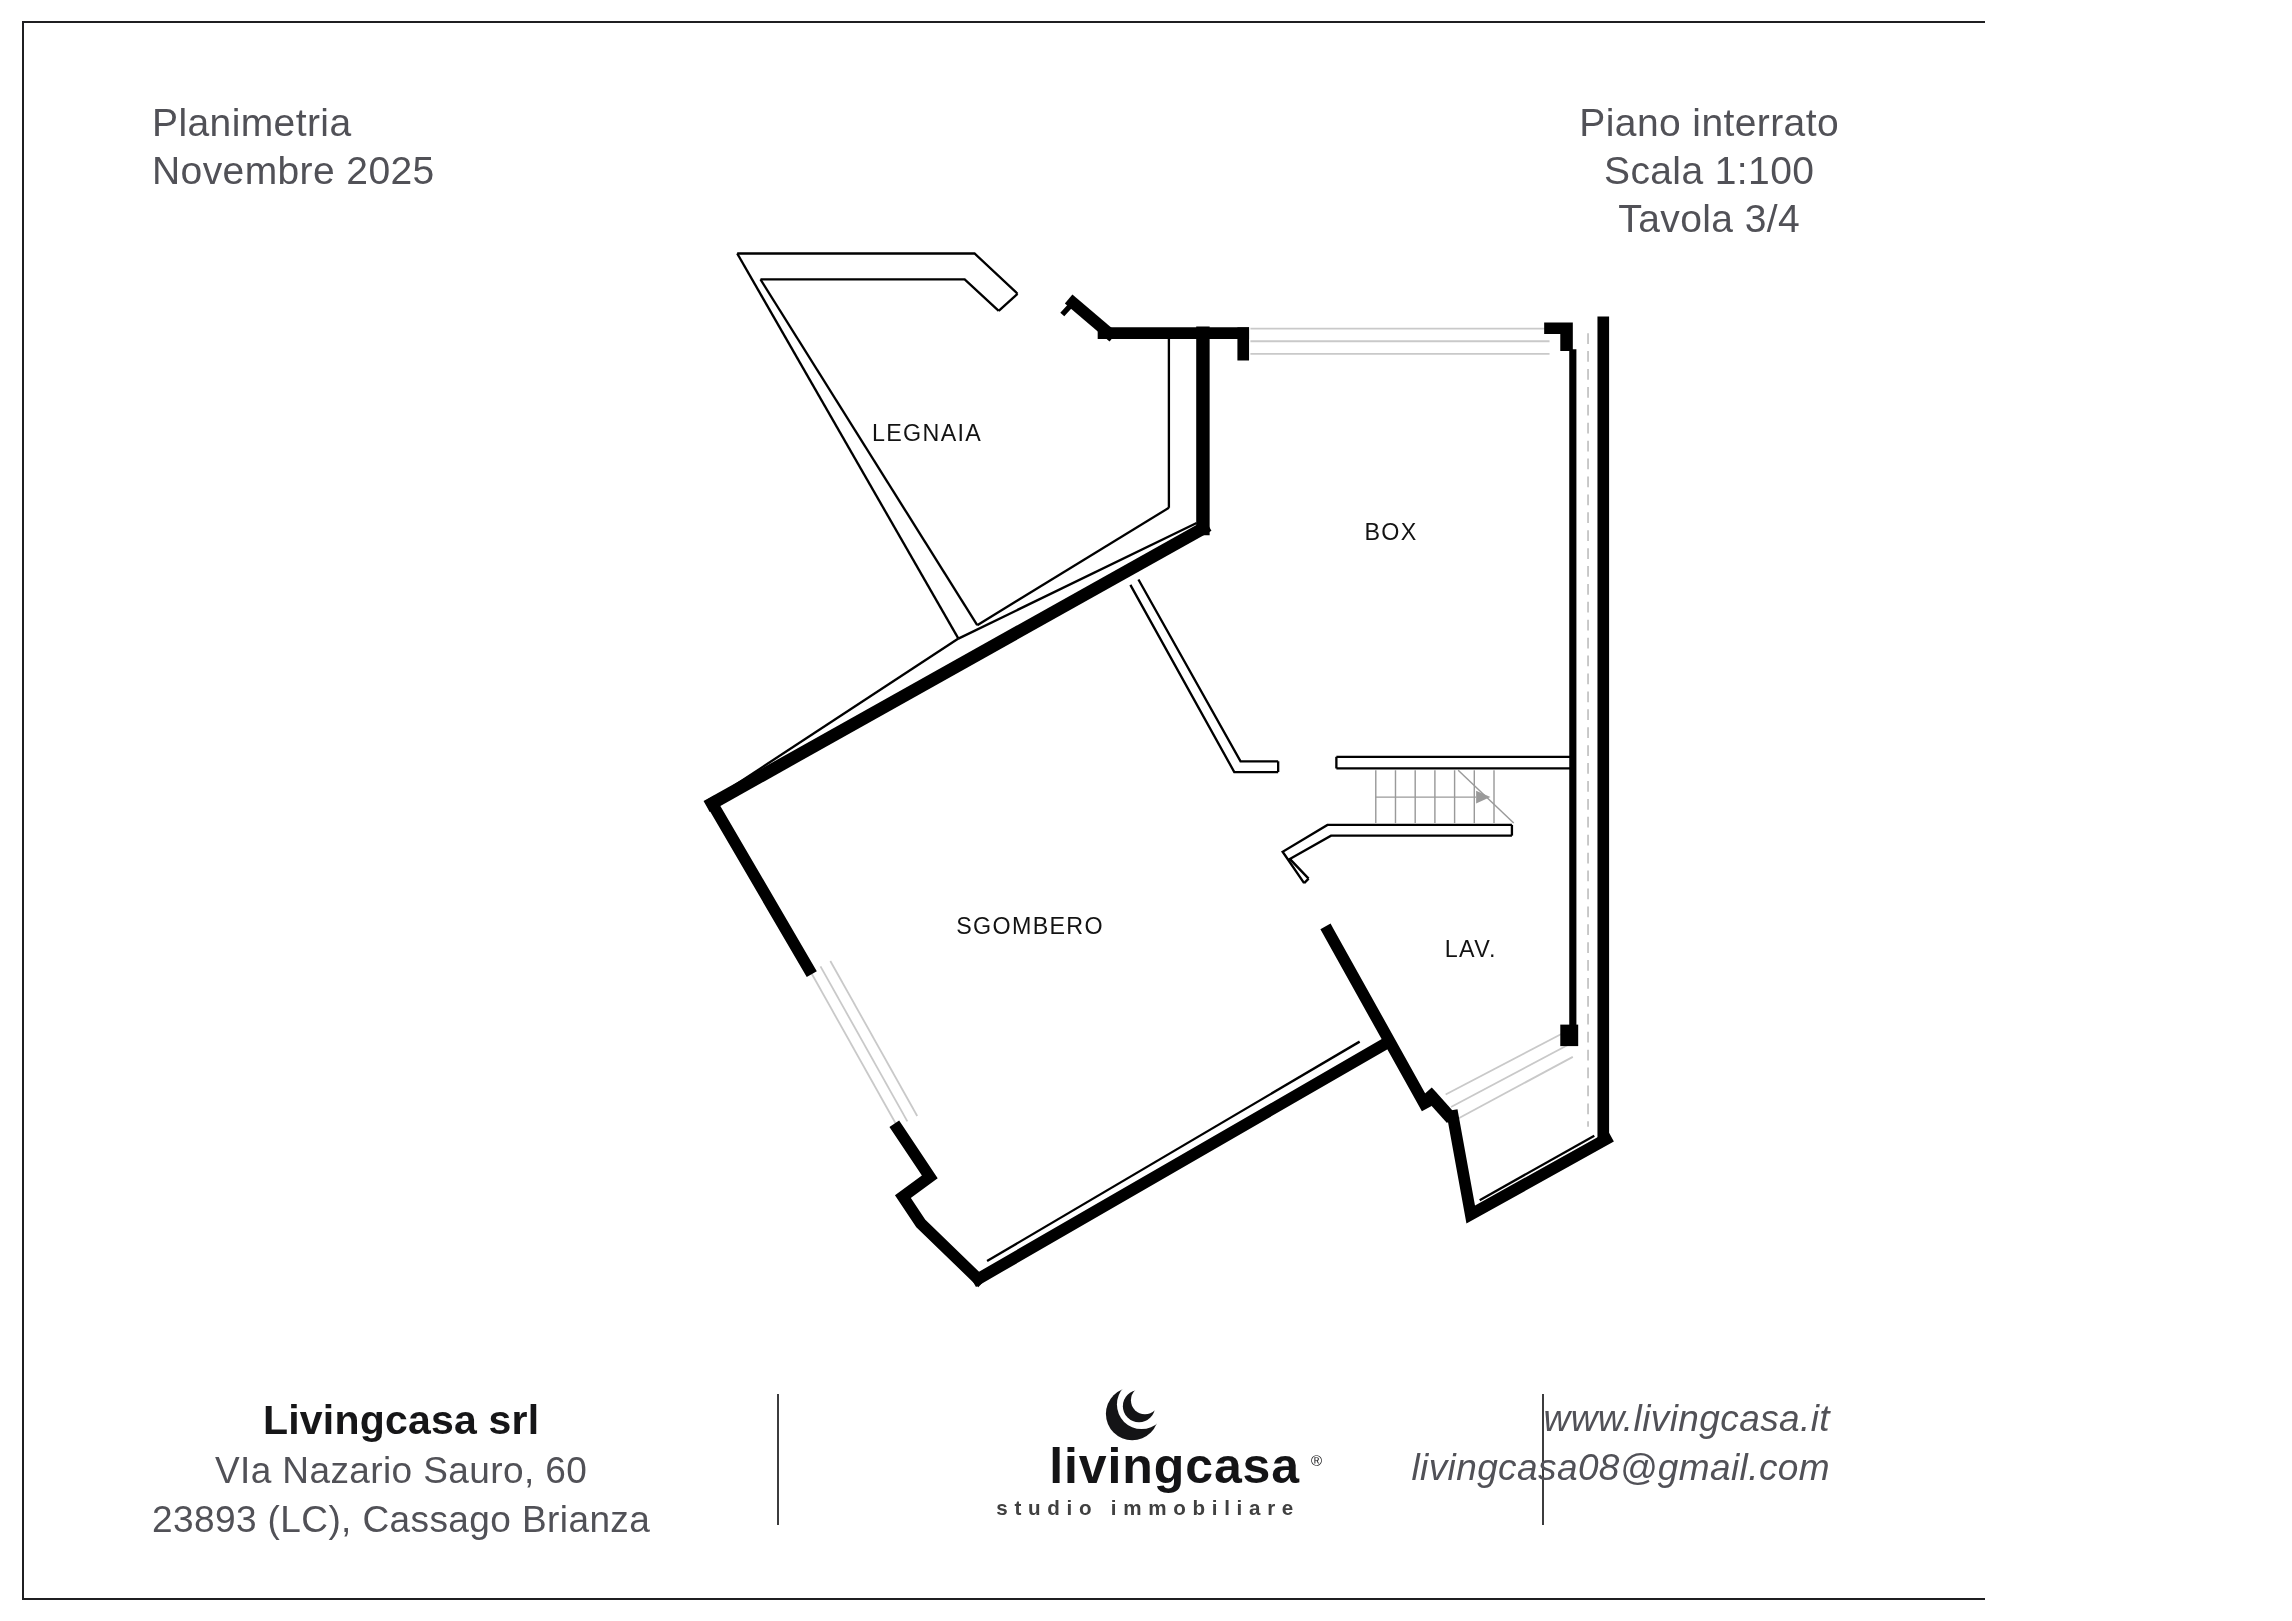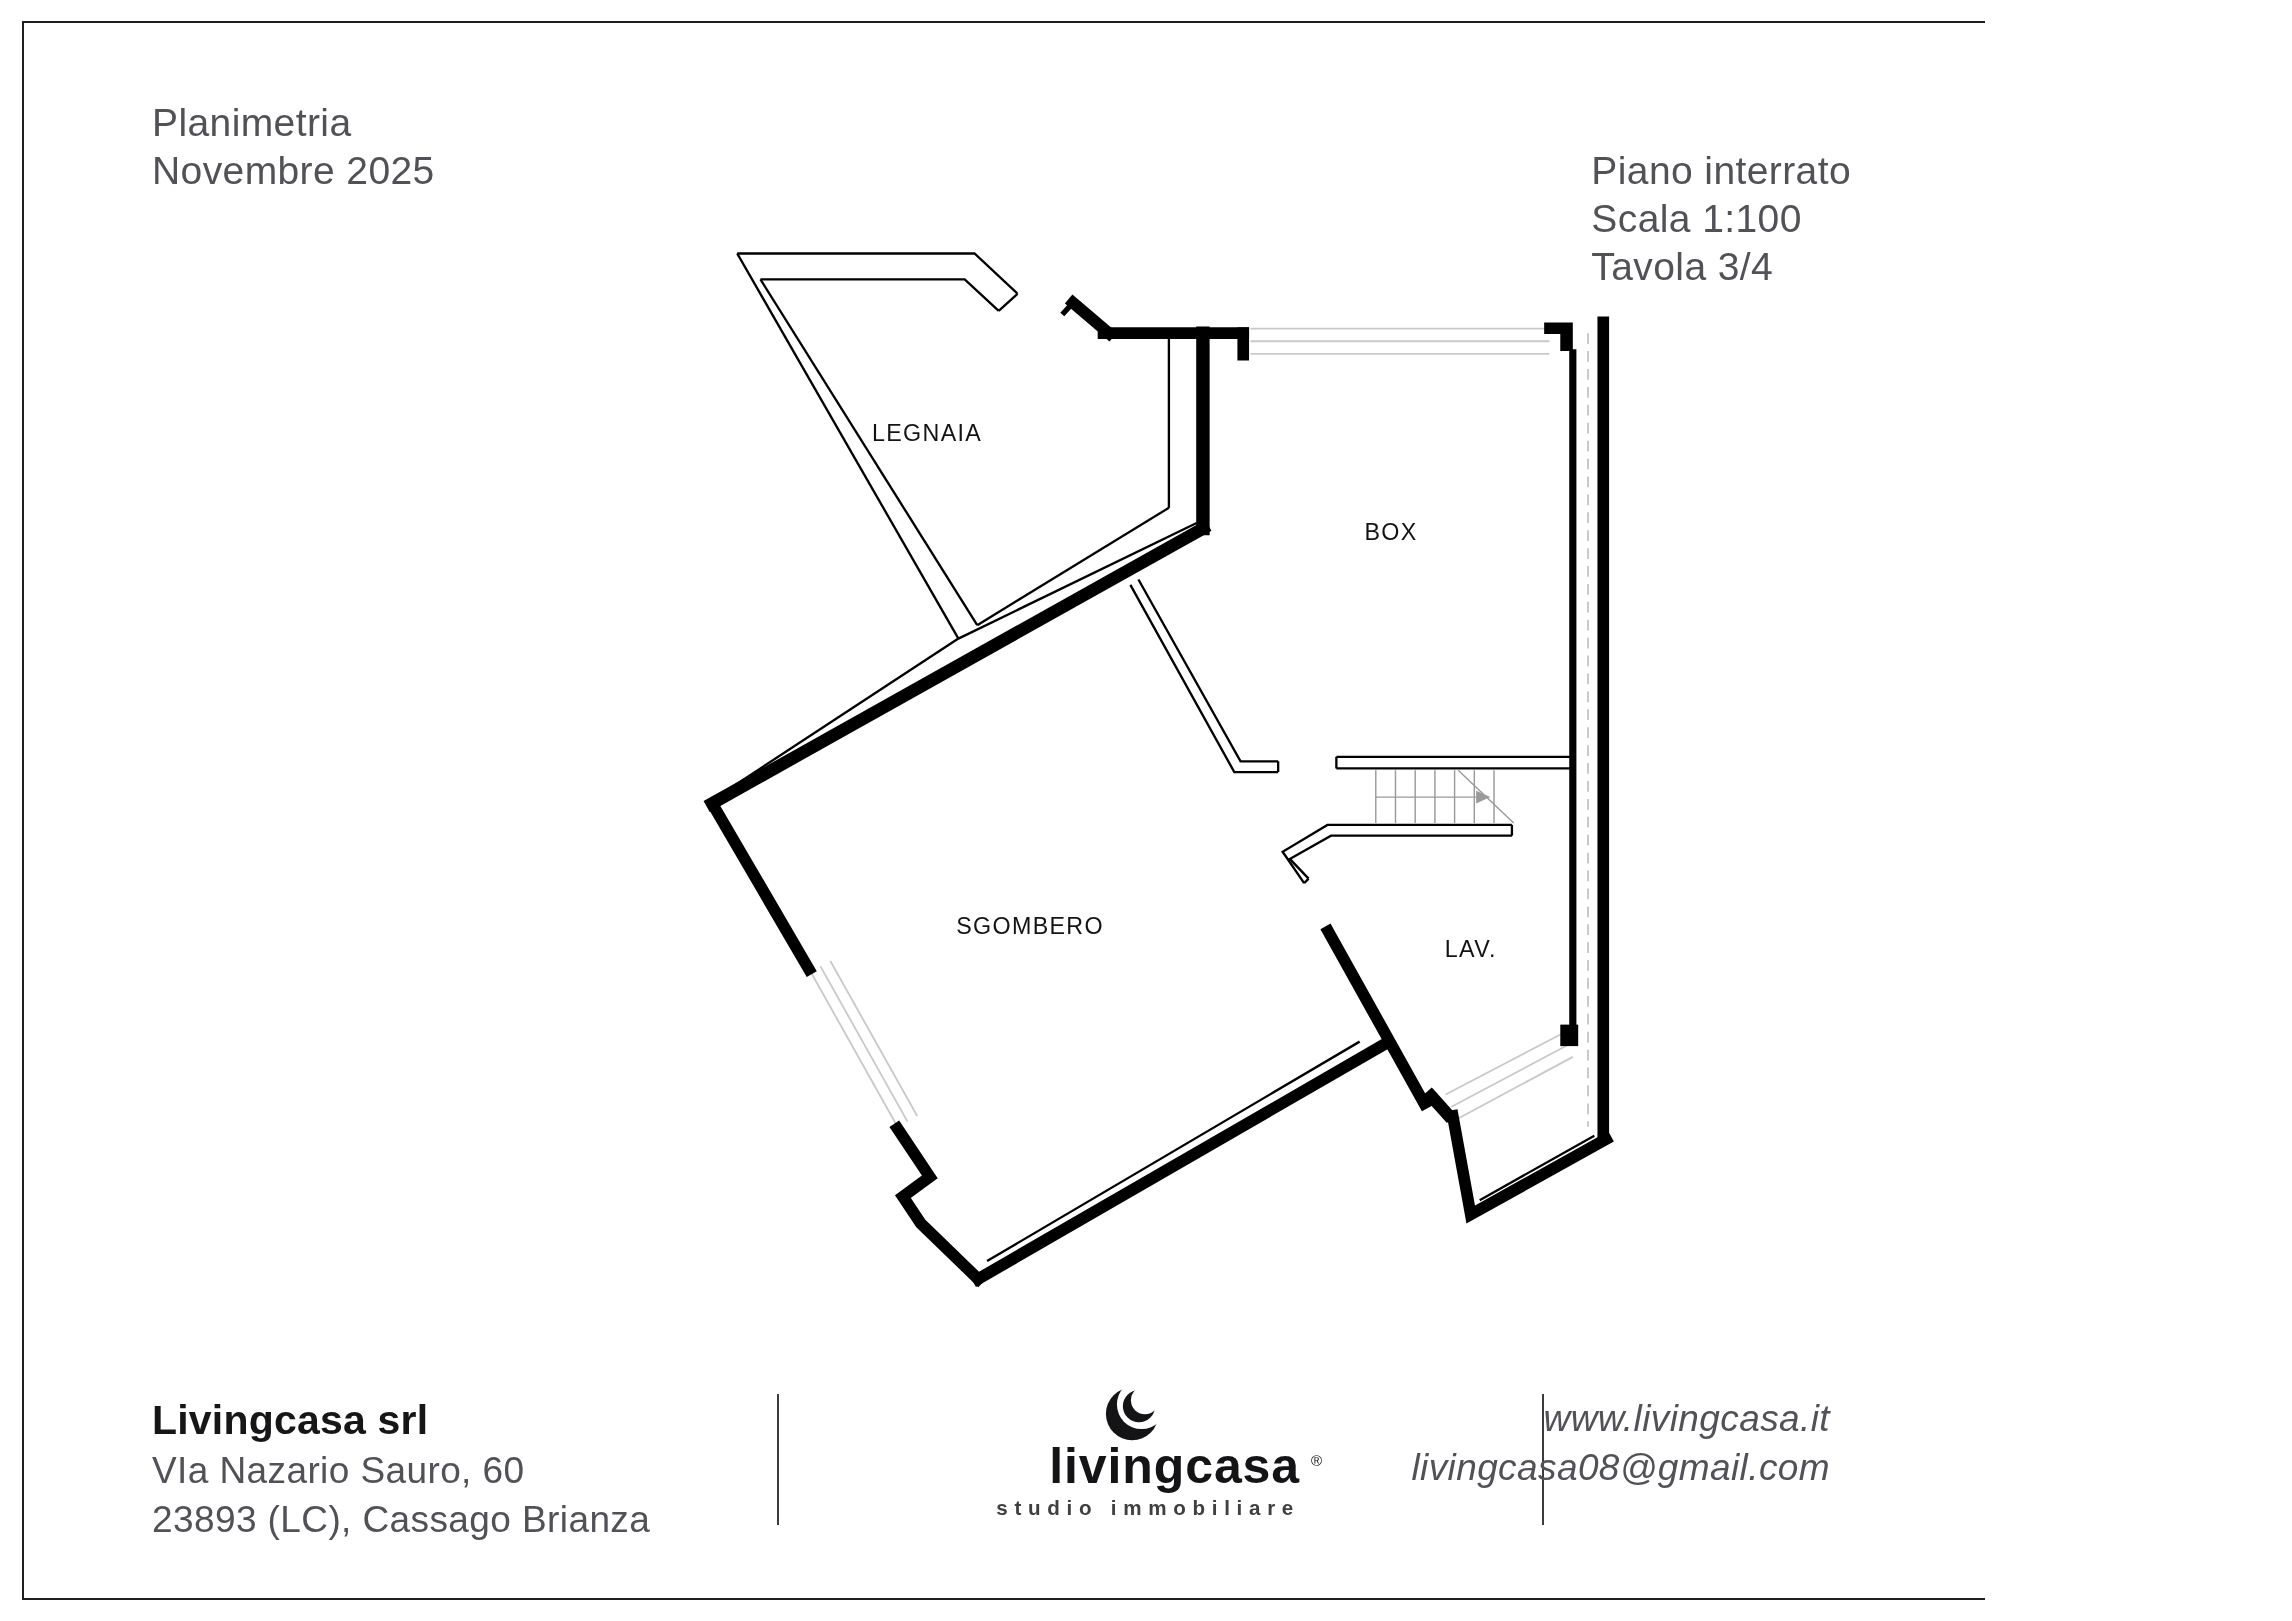--- a/index.html
+++ b/index.html
@@ -3,26 +3,26 @@
 <meta charset="utf-8">
 <style>
   html,body{margin:0;padding:0;background:#ffffff;}
   .page{position:relative;width:1985px;height:1622px;background:#ffffff;overflow:hidden;
         font-family:"Liberation Sans", sans-serif;}
   .frame{position:absolute;left:22.4px;top:20.6px;width:2249px;height:1579px;
          border:2.2px solid #1f1f21;box-sizing:border-box;}
   .hdr{position:absolute;top:99px;font-size:39px;line-height:48px;color:#515157;
        letter-spacing:0.4px;font-weight:400;}
   .hdr-left{left:152px;text-align:left;}
-  .hdr-right{right:134px;text-align:left;margin-top:48px;}
+  .hdr-right{right:146px;text-align:center;}
   .plan-svg{position:absolute;left:0;top:0;width:2293px;height:1622px;}
   .room-label{font-family:"Liberation Sans", sans-serif;font-size:26px;letter-spacing:1.5px;
               fill:#131313;}
   .ftr{position:absolute;font-size:37px;line-height:49px;color:#515157;letter-spacing:0.4px;}
-  .ftr-left{left:152px;top:1394px;text-align:left;}
+  .ftr-left{left:152px;top:1394px;text-align:center;}
   .ftr-right{right:155px;top:1394px;text-align:right;font-style:italic;}
   .company{font-size:41px;color:#161618;font-weight:700;letter-spacing:0.2px;line-height:52px;}
   .sep{position:absolute;top:1394px;width:1.8px;height:131px;background:#3c3c3e;}
   .sep-1{left:777px;}
   .sep-2{left:1542px;}
   .logo{position:absolute;left:978px;top:1385px;width:322px;text-align:right;color:#141416;}
   .logo-mark{display:block;margin:0 auto;width:86px;height:56px;}
   .logo-word{position:relative;display:inline-block;font-size:50px;font-weight:700;
              letter-spacing:0.9px;color:#141416;line-height:50px;margin-top:0px;}
   .logo-reg{position:absolute;top:-5.4px;right:-23px;font-size:15px;font-weight:400;}

